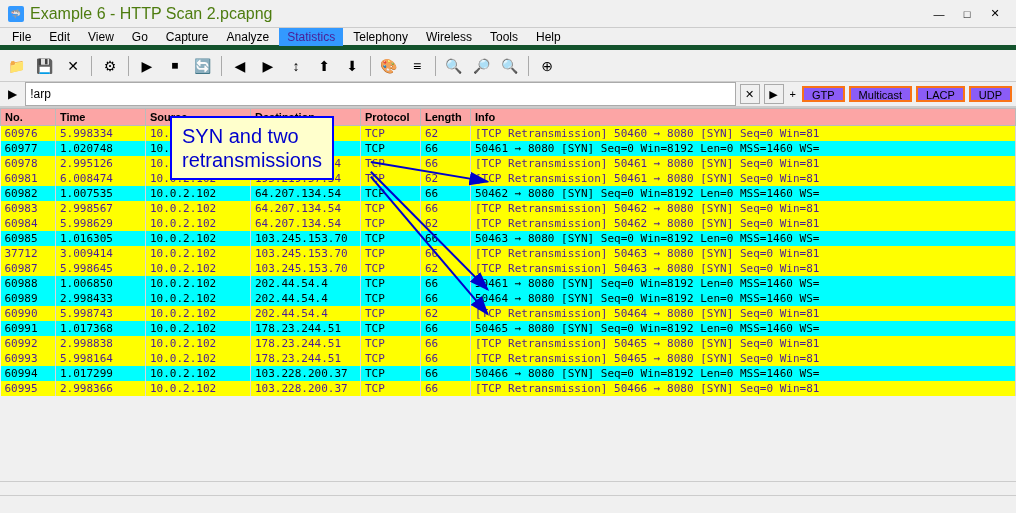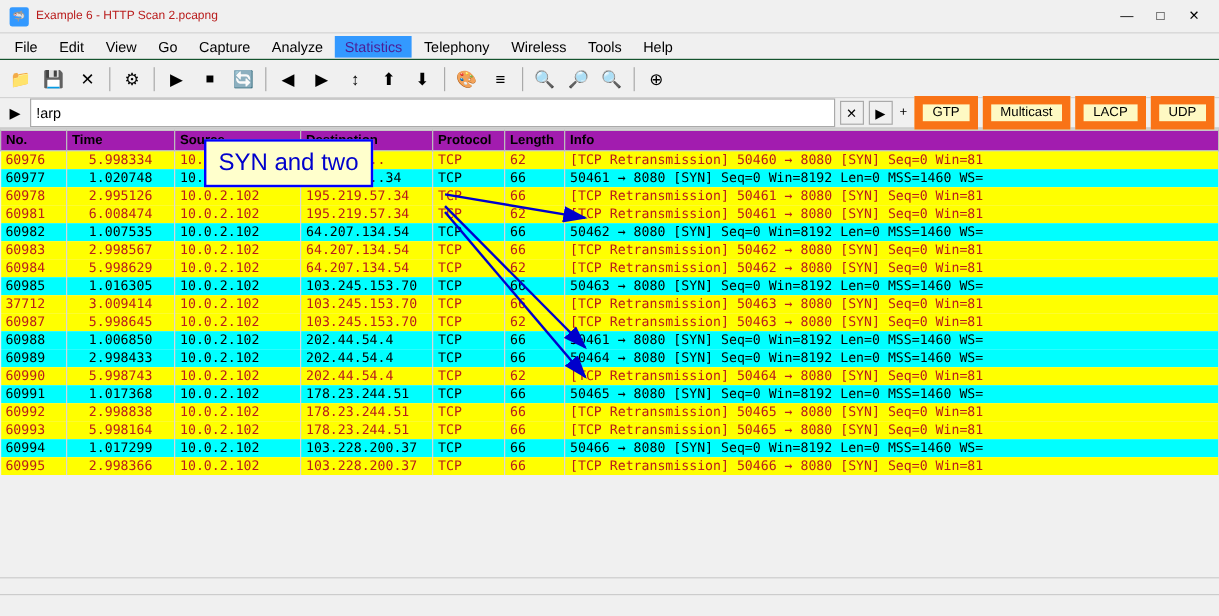--- a/index.html
+++ b/index.html
@@ -1,50 +1,50 @@
 <!DOCTYPE html>
 <html><head>
   <meta charset="utf-8">
   <style>
     * { margin: 0; padding: 0; box-sizing: border-box; }
     body { font-family: 'Segoe UI', Arial, sans-serif; font-size: 12px; background: #f0f0f0; overflow: hidden; width: 1016px; height: 513px; }
     
     
     .titlebar { background: #f0f0f0; height: 28px; display: flex; align-items: center; padding: 0 8px; border-bottom: 1px solid #ccc; justify-content: space-between; }
     .titlebar-left { display: flex; align-items: center; gap: 6px; }
-    .titlebar-title { font-size: 10px; color: #b91c1c; }
+    .titlebar-title { font-size: 16px; color: #4d7c0f; }
     .titlebar-controls { display: flex; gap: 2px; }
     .titlebar-btn { width: 26px; height: 18px; border: none; background: #f0f0f0; cursor: pointer; font-size: 11px; display: flex; align-items: center; justify-content: center; }
     
     
-    .menubar { background: #f0f0f0; height: 22px; display: flex; align-items: center; padding: 0 4px; border-bottom: 1px solid #14532d; gap: 2px; }
+    .menubar { background: #f0f0f0; height: 22px; display: flex; align-items: center; padding: 0 4px; border-bottom: 5px solid #14532d; gap: 2px; }
     .menu-item { padding: 2px 8px; font-size: 12px; cursor: pointer; color: #000; }
     .menu-item.active { background: #3399ff; color: #4c1d95; }
     
     
     .toolbar { background: #f0f0f0; height: 32px; display: flex; align-items: center; padding: 0 4px; border-bottom: 1px solid #ccc; gap: 2px; }
     .toolbar-btn { width: 26px; height: 26px; border: 1px solid transparent; background: transparent; cursor: pointer; display: flex; align-items: center; justify-content: center; font-size: 14px; }
     .toolbar-separator { width: 1px; height: 20px; background: #aaa; margin: 0 3px; }
     
     
     .filterbar { background: #f0f0f0; height: 26px; display: flex; align-items: center; padding: 0 4px; border-bottom: 2px solid #ccc; gap: 4px; }
     .filter-label { font-size: 12px; color: #000; padding: 0 4px; }
     .filter-input { flex: 1; height: 24px; border: 1px solid #aaa; padding: 0 4px; font-size: 12px; background: white; }
     .filter-clear { width: 20px; height: 20px; border: 1px solid #aaa; background: #f0f0f0; cursor: pointer; font-size: 11px; display: flex; align-items: center; justify-content: center; }
-    .filter-right-btn { padding: 1px 8px; height: 28px; border: 7px solid #f97316; background: #fef9c3; cursor: pointer; font-size: 11px; }
+    .filter-right-btn { padding: 1px 8px; height: 16px; border: 2px solid #f97316; background: #8b5cf6; cursor: pointer; font-size: 11px; }
     .packet-table { width: 100%; border-collapse: collapse; table-layout: fixed; }
-    .packet-table thead th { background: #a21caf; border: 1px solid #bbb; padding: 2px 4px; font-size: 11px; font-weight: bold; text-align: left; position: sticky; top: 0; }
+    .packet-table thead th { background: #fca5a5; border: 1px solid #bbb; padding: 2px 4px; font-size: 11px; font-weight: bold; text-align: left; position: sticky; top: 0; }
     .packet-table tbody tr { cursor: pointer; }
     .packet-table tbody td { border-right: 1px solid rgba(0,0,0,0.1); padding: 1px 4px; font-size: 11px; overflow: hidden; white-space: nowrap; font-family: monospace; }
     
-    .row-yellow { background: #ffff00; color: #b91c1c; }
+    .row-yellow { background: #ffff00; color: #4c1d95; }
     .row-cyan { background: #00ffff; color: #000; }
     
     .col-no { width: 55px; }
-    .col-time { width: 90px; text-align: center; }
+    .col-time { width: 90px; }
     .col-src { width: 105px; }
     .col-dst { width: 110px; }
     .col-proto { width: 60px; }
     .col-len { width: 50px; }
     .col-info { width: auto; }
     
     
     .main { display: flex; flex-direction: column; height: 513px; }
     
     
@@ -322,20 +322,21 @@
               <td class="col-info">[TCP Retransmission] 50466 → 8080 [SYN] Seq=0 Win=81</td>
             </tr>
           </tbody>
       </table>
     </div>
 
     <div class="annotation-container">
 
       <div class="callout-box">
         <div class="callout-text">SYN and two</div>
+        <div class="callout-text">retransmissions</div>
       </div>
 
       <svg class="arrow-overlay" viewBox="0 0 1000 380" preserveAspectRatio="none">
         <defs>
           <marker id="arrowhead" markerWidth="10" markerHeight="7" refX="9" refY="3.5" orient="auto">
             <polygon points="0 0, 10 3.5, 0 7" fill="#0000cc"></polygon>
           </marker>
         </defs>
 
         <line x1="365" y1="55" x2="480" y2="75" stroke="#0000cc" stroke-width="2" marker-end="url(#arrowhead)"></line>

